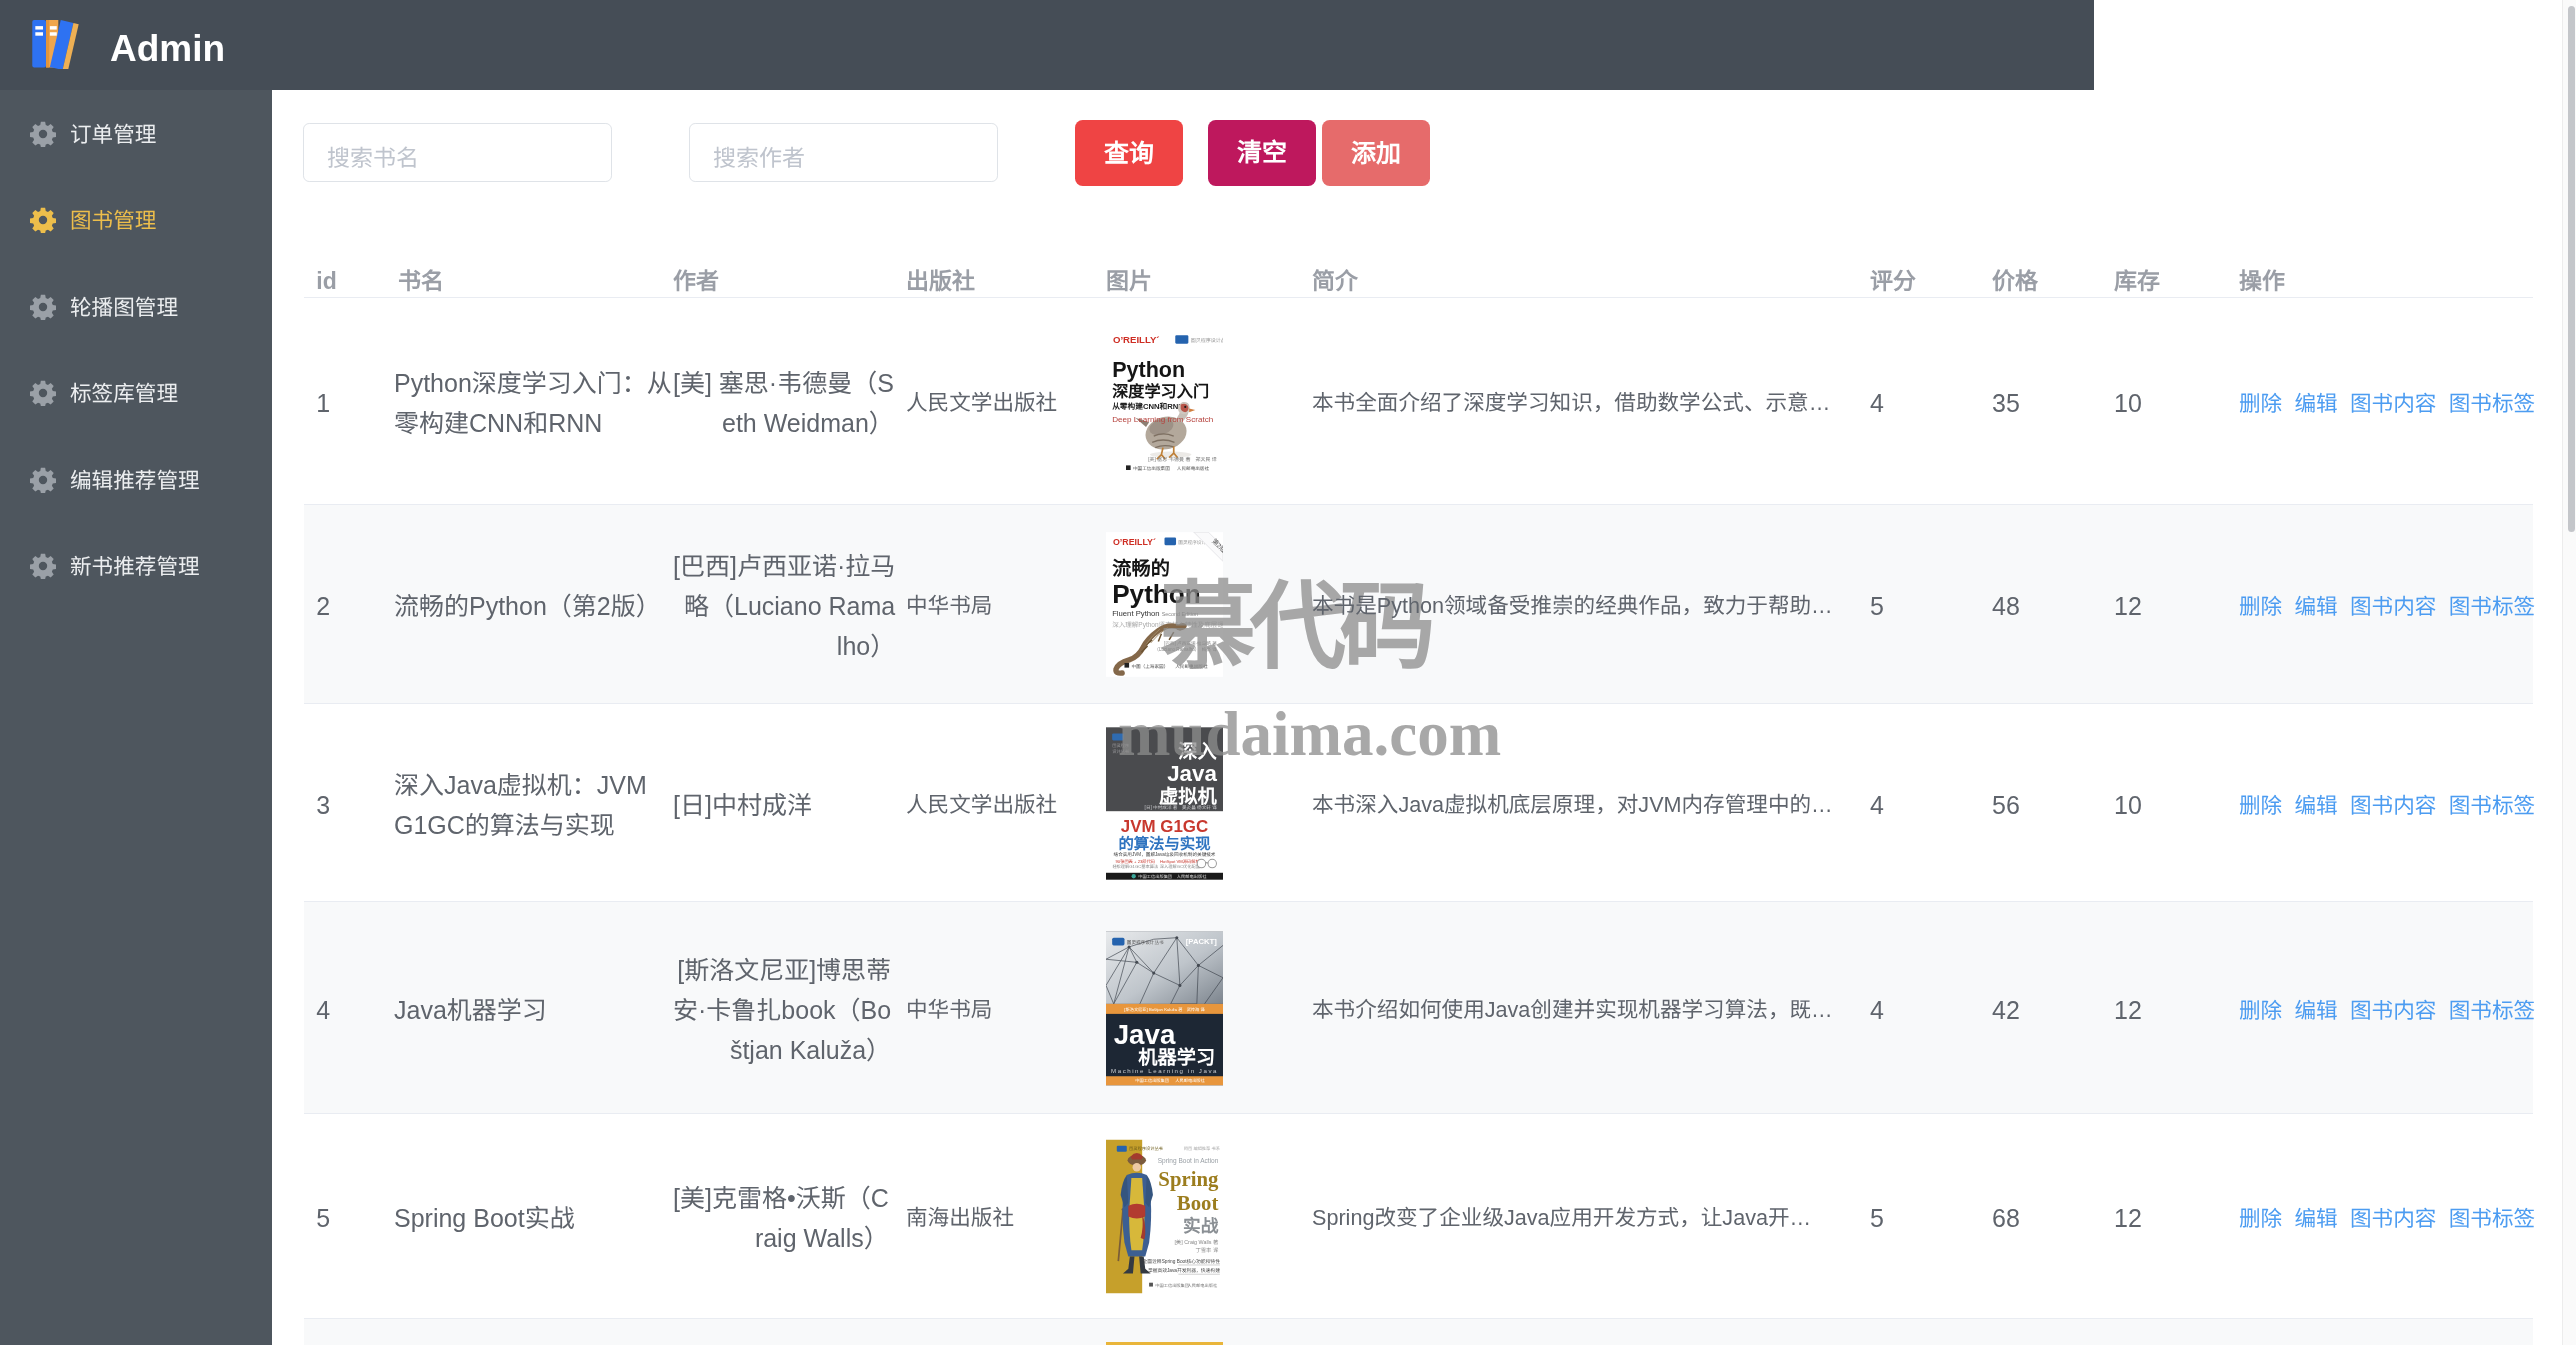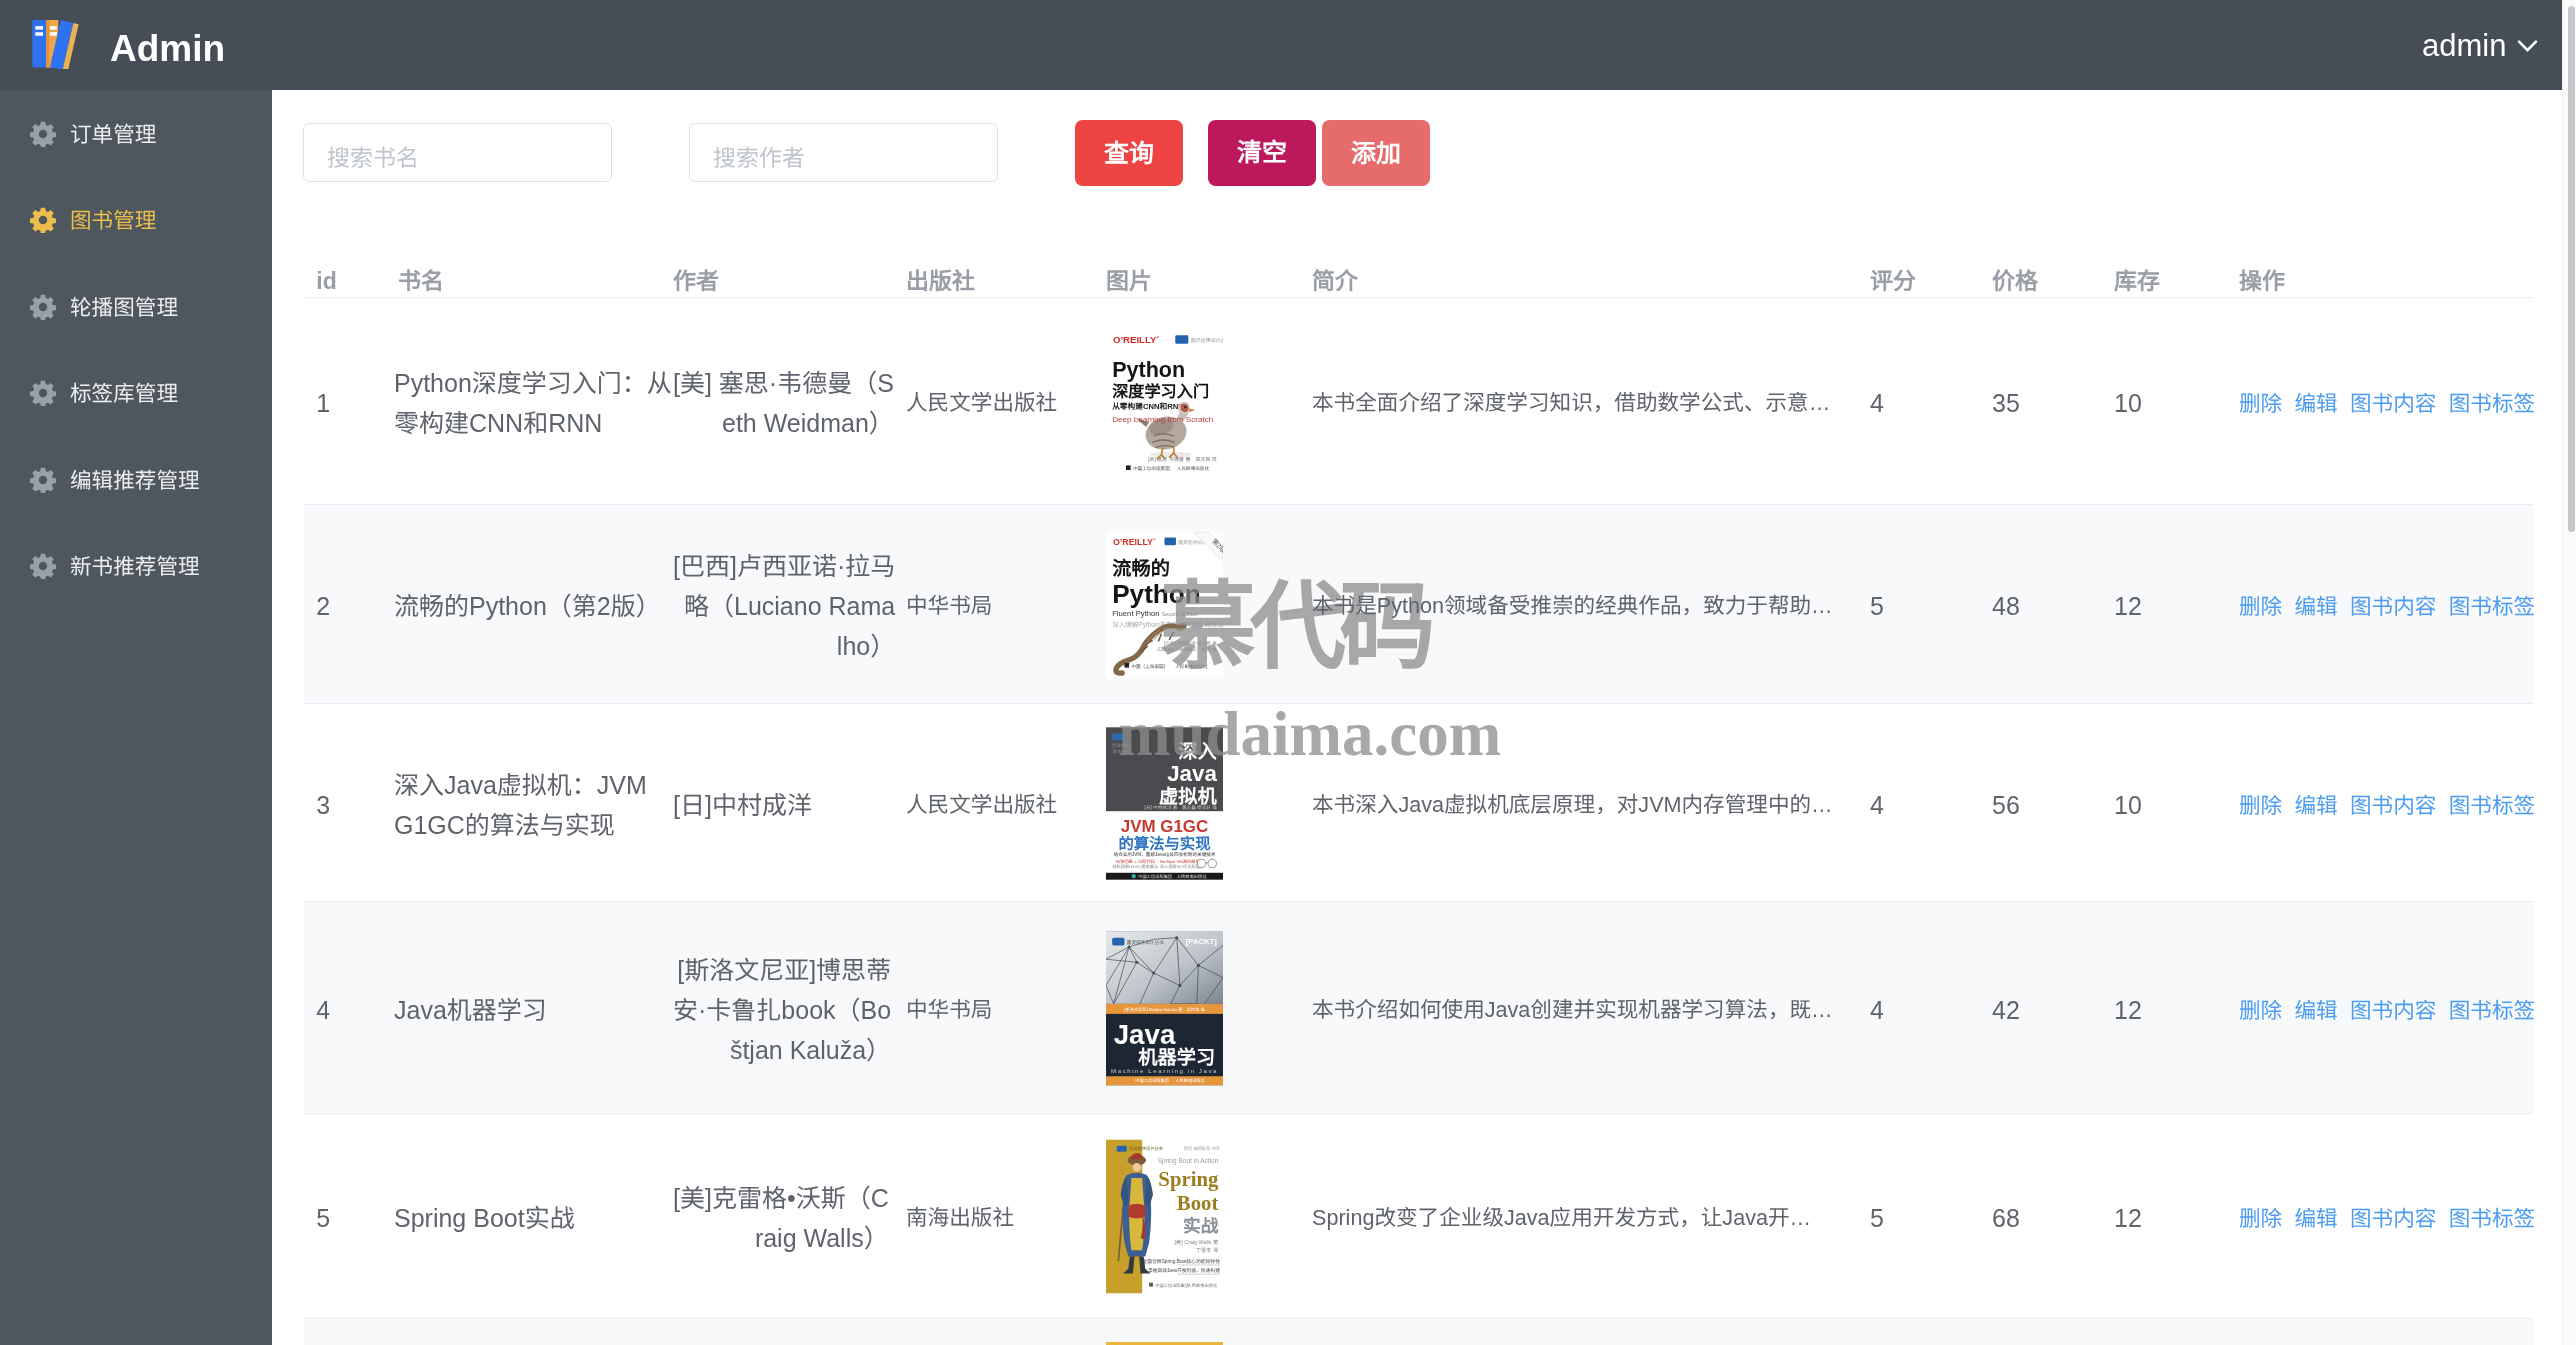--- a/index.html
+++ b/index.html
@@ -1,19 +1,19 @@
 <!DOCTYPE html>
 <html lang="zh-CN" style="font-size:12.3px"><head>
 <meta charset="UTF-8">
 <title>Admin</title>
 <style>
 * { margin:0; padding:0; box-sizing:border-box; }
 html,body { width:2576px; height:1346px; overflow:hidden; background:#fff;
   font-family:"Liberation Sans", sans-serif; }
-#navbar { position:absolute; left:0; top:0; width:2562px; height:90px; background:#454d56; }
+#navbar { position:absolute; left:0; top:0; width:2094px; height:90px; background:#454d56; }
 #logo { position:absolute; left:32px; top:20px; }
 #brand { position:absolute; left:110px; top:28px; font-size:37px; font-weight:bold; color:#fff; }
 #userbox { position:absolute; left:2422px; top:28px; font-size:31px; color:#fff; }
 #userbox svg { vertical-align:middle; margin-left:9.3px; margin-top:-4.6px; }
 #sidebar { position:absolute; left:0; top:90px; width:272px; height:1256px; background:#4e565e; }
 .mi { position:absolute; left:0; width:272px; height:86px; }
 .mi .ic { position:absolute; left:30px; top:50%; margin-top:-13px; }
 .mi .tx { position:absolute; left:70px; top:50%; margin-top:-19.3px; line-height:39px; font-size:21.6px; color:#eceef0; }
 .mi.act .tx { color:#edbe4b; }
 

